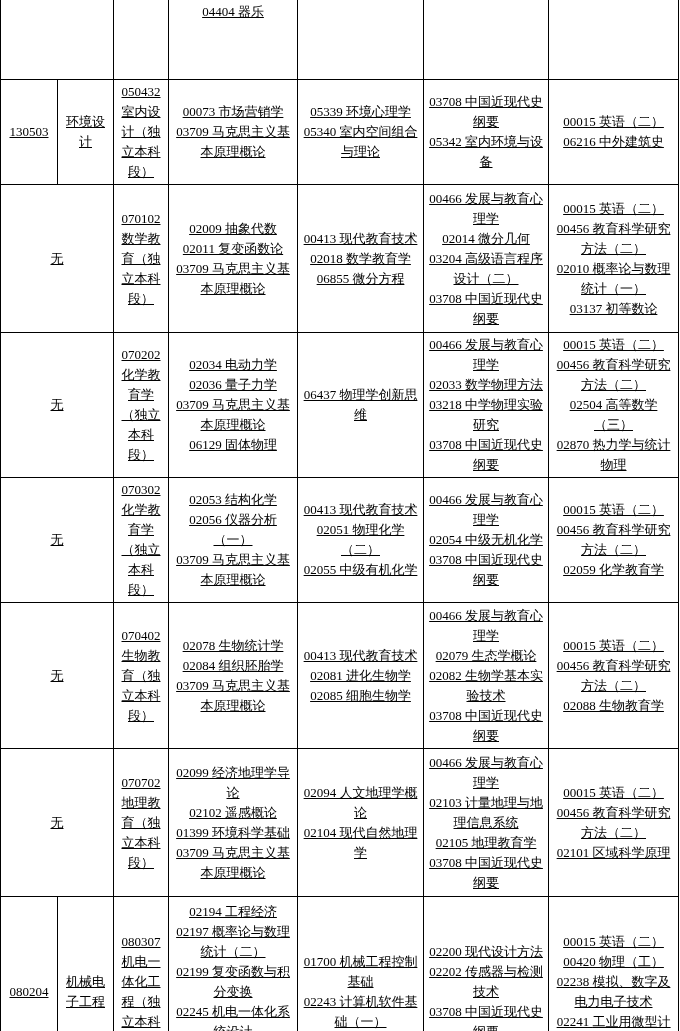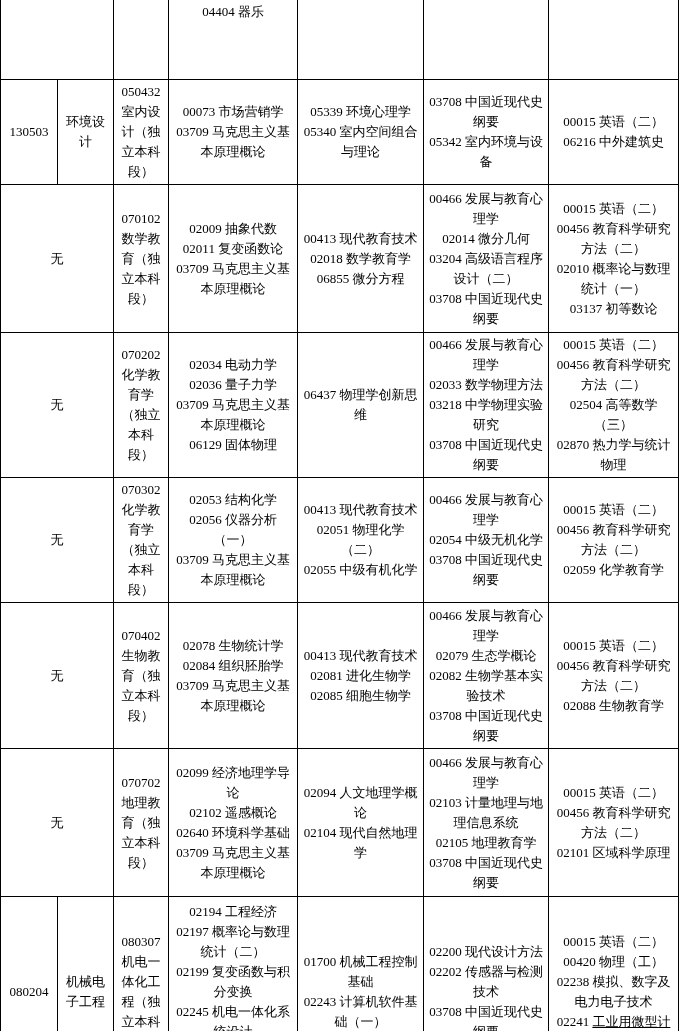--- a/index.html
+++ b/index.html
@@ -26,20 +26,21 @@
     border: 1px solid #000000;
     text-align: center;
     vertical-align: middle;
     padding: 2px 2px;
     font-size: 13px;
     line-height: 20px;
     color: #000000;
     overflow: hidden;
     word-break: break-word;
     overflow-wrap: break-word;
+    text-decoration: underline;
   }
   table.schedule td.v-top {
     vertical-align: top;
   }
   .course-line {
     text-align: center;
   }
   .u-name {
     text-decoration: underline;
   }
@@ -221,21 +222,21 @@
           <td colspan="2">
             <div class="course-line">无</div>
           </td>
           <td>
             <div class="course-line">070702</div>
             <div class="course-line">地理教育（独立本科段）</div>
           </td>
           <td>
             <div class="course-line">02099 经济地理学导论</div>
             <div class="course-line">02102 遥感概论</div>
-            <div class="course-line">02640 环境科学基础</div>
+            <div class="course-line">01399 环境科学基础</div>
             <div class="course-line">03709 马克思主义基本原理概论</div>
           </td>
           <td>
             <div class="course-line">02094 人文地理学概论</div>
             <div class="course-line">02104 现代自然地理学</div>
           </td>
           <td>
             <div class="course-line">00466 发展与教育心理学</div>
             <div class="course-line">02103 计量地理与地理信息系统</div>
             <div class="course-line">02105 地理教育学</div>

